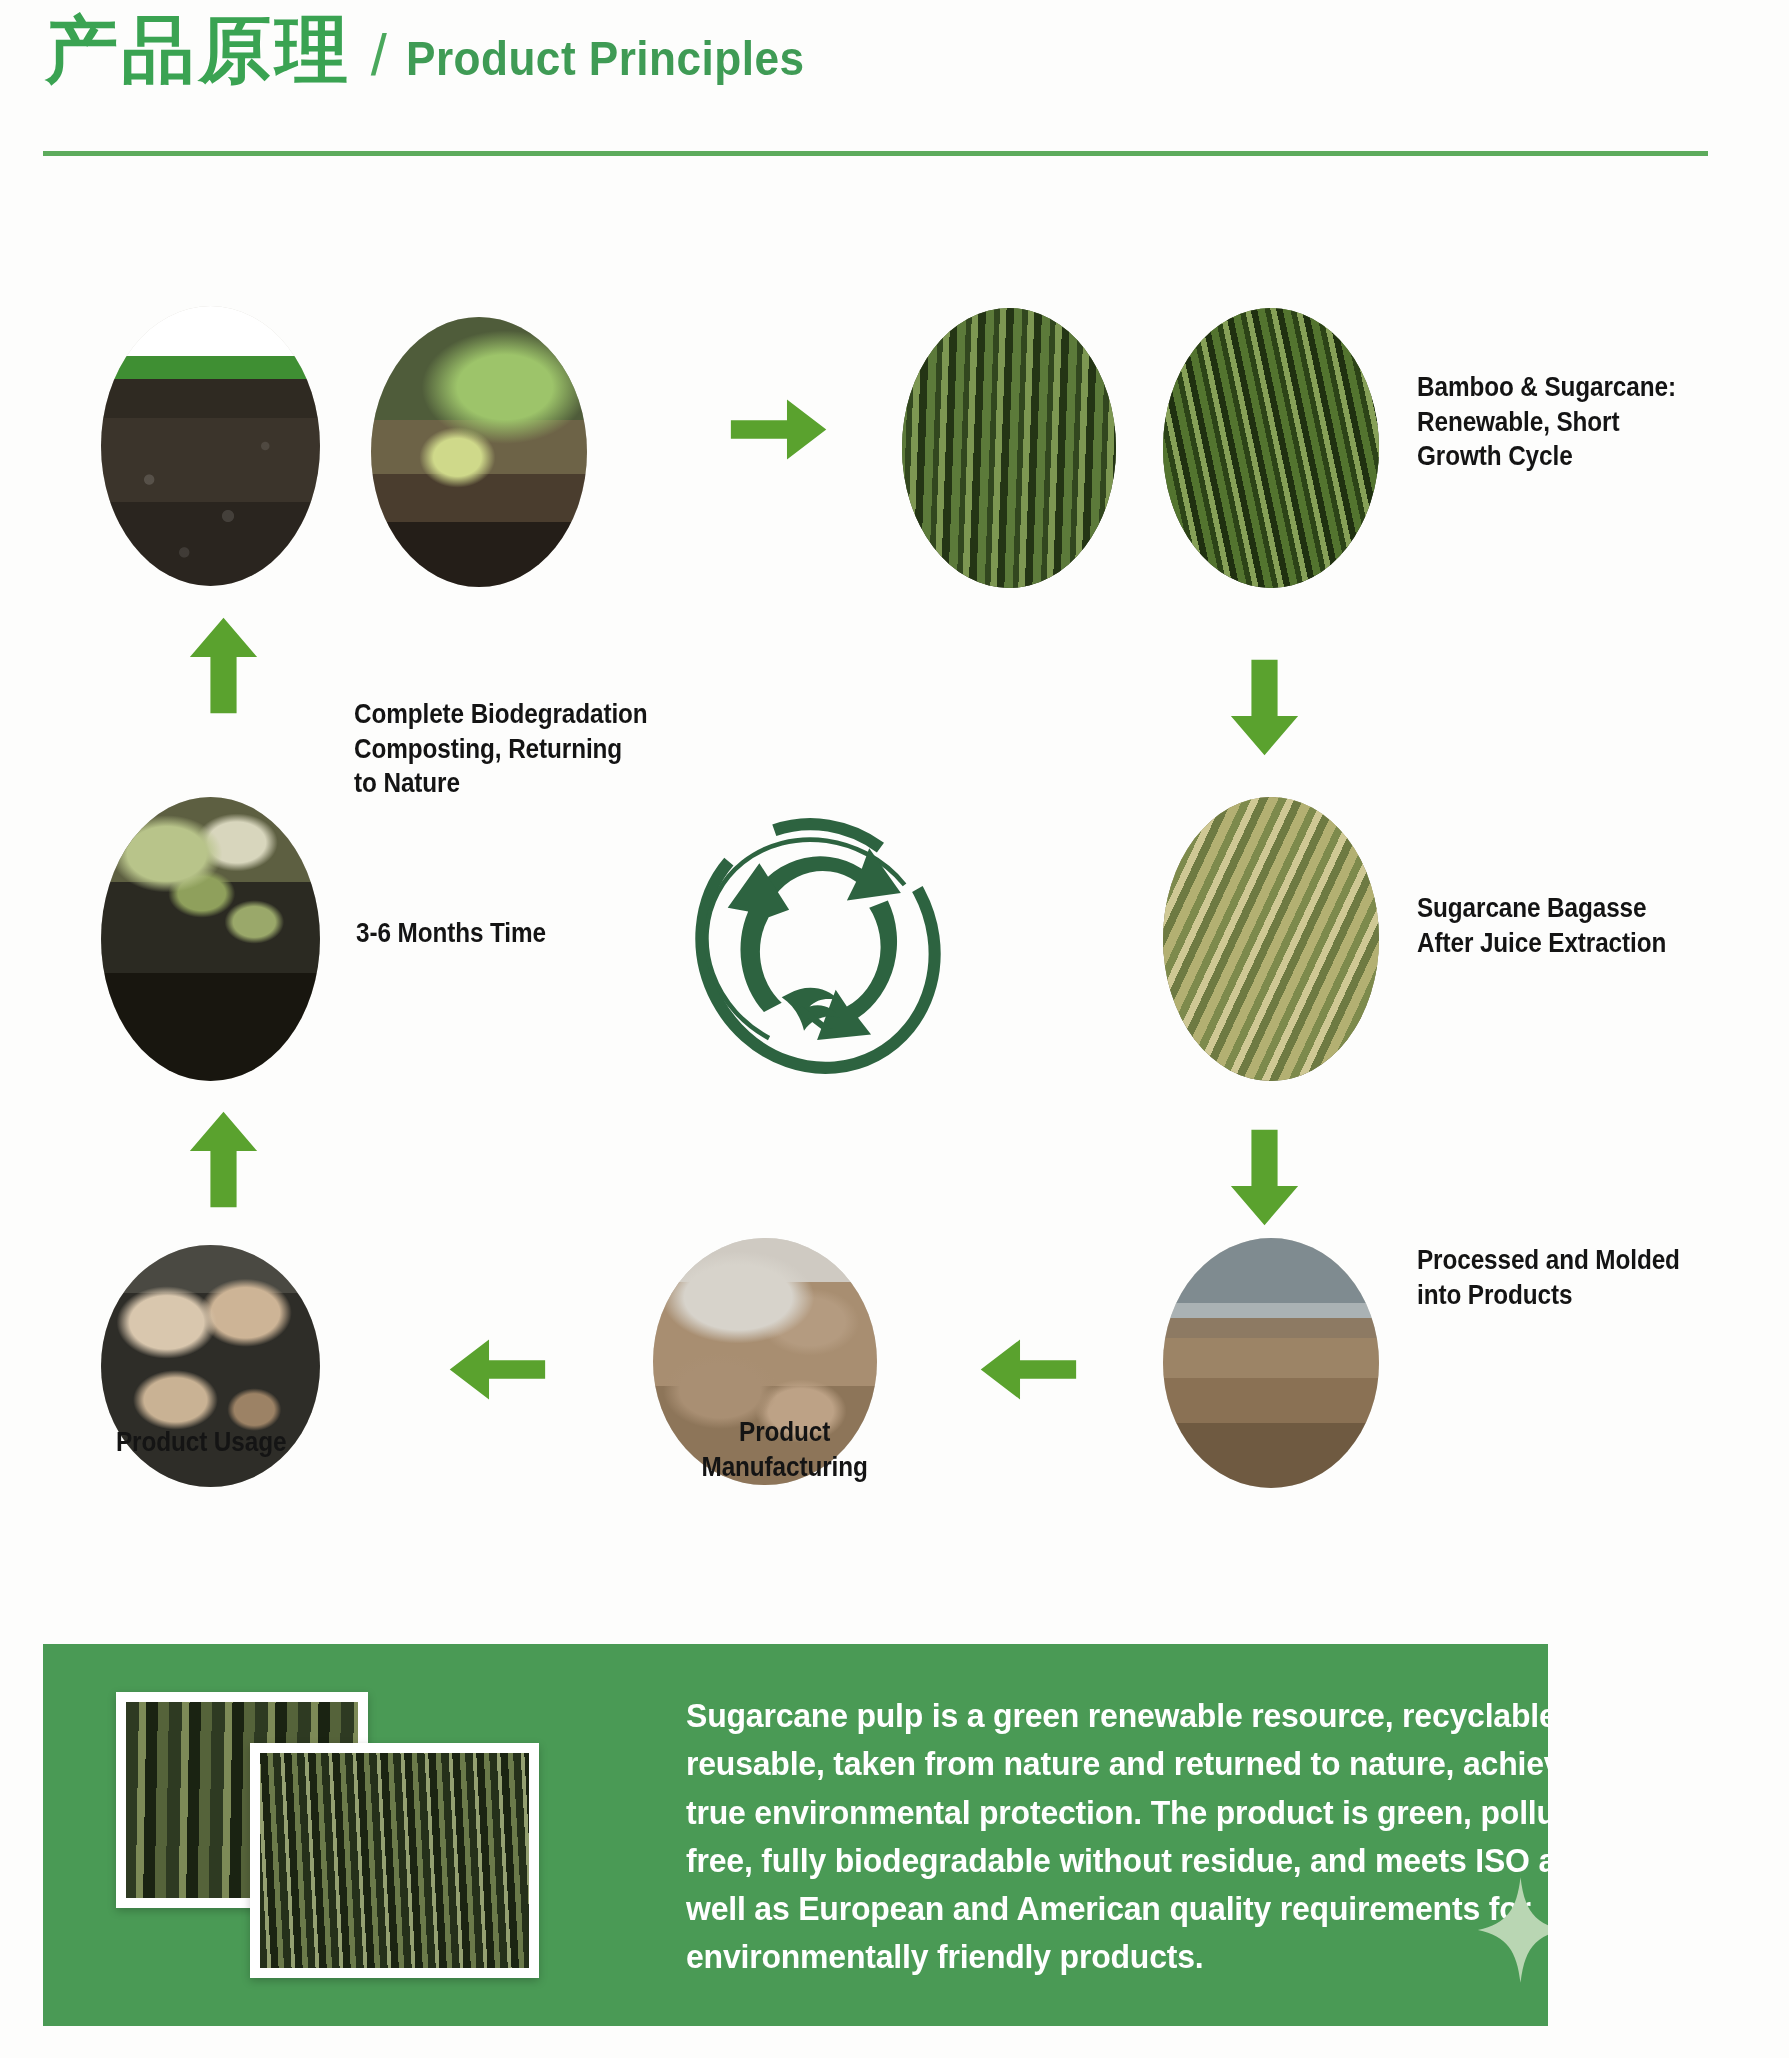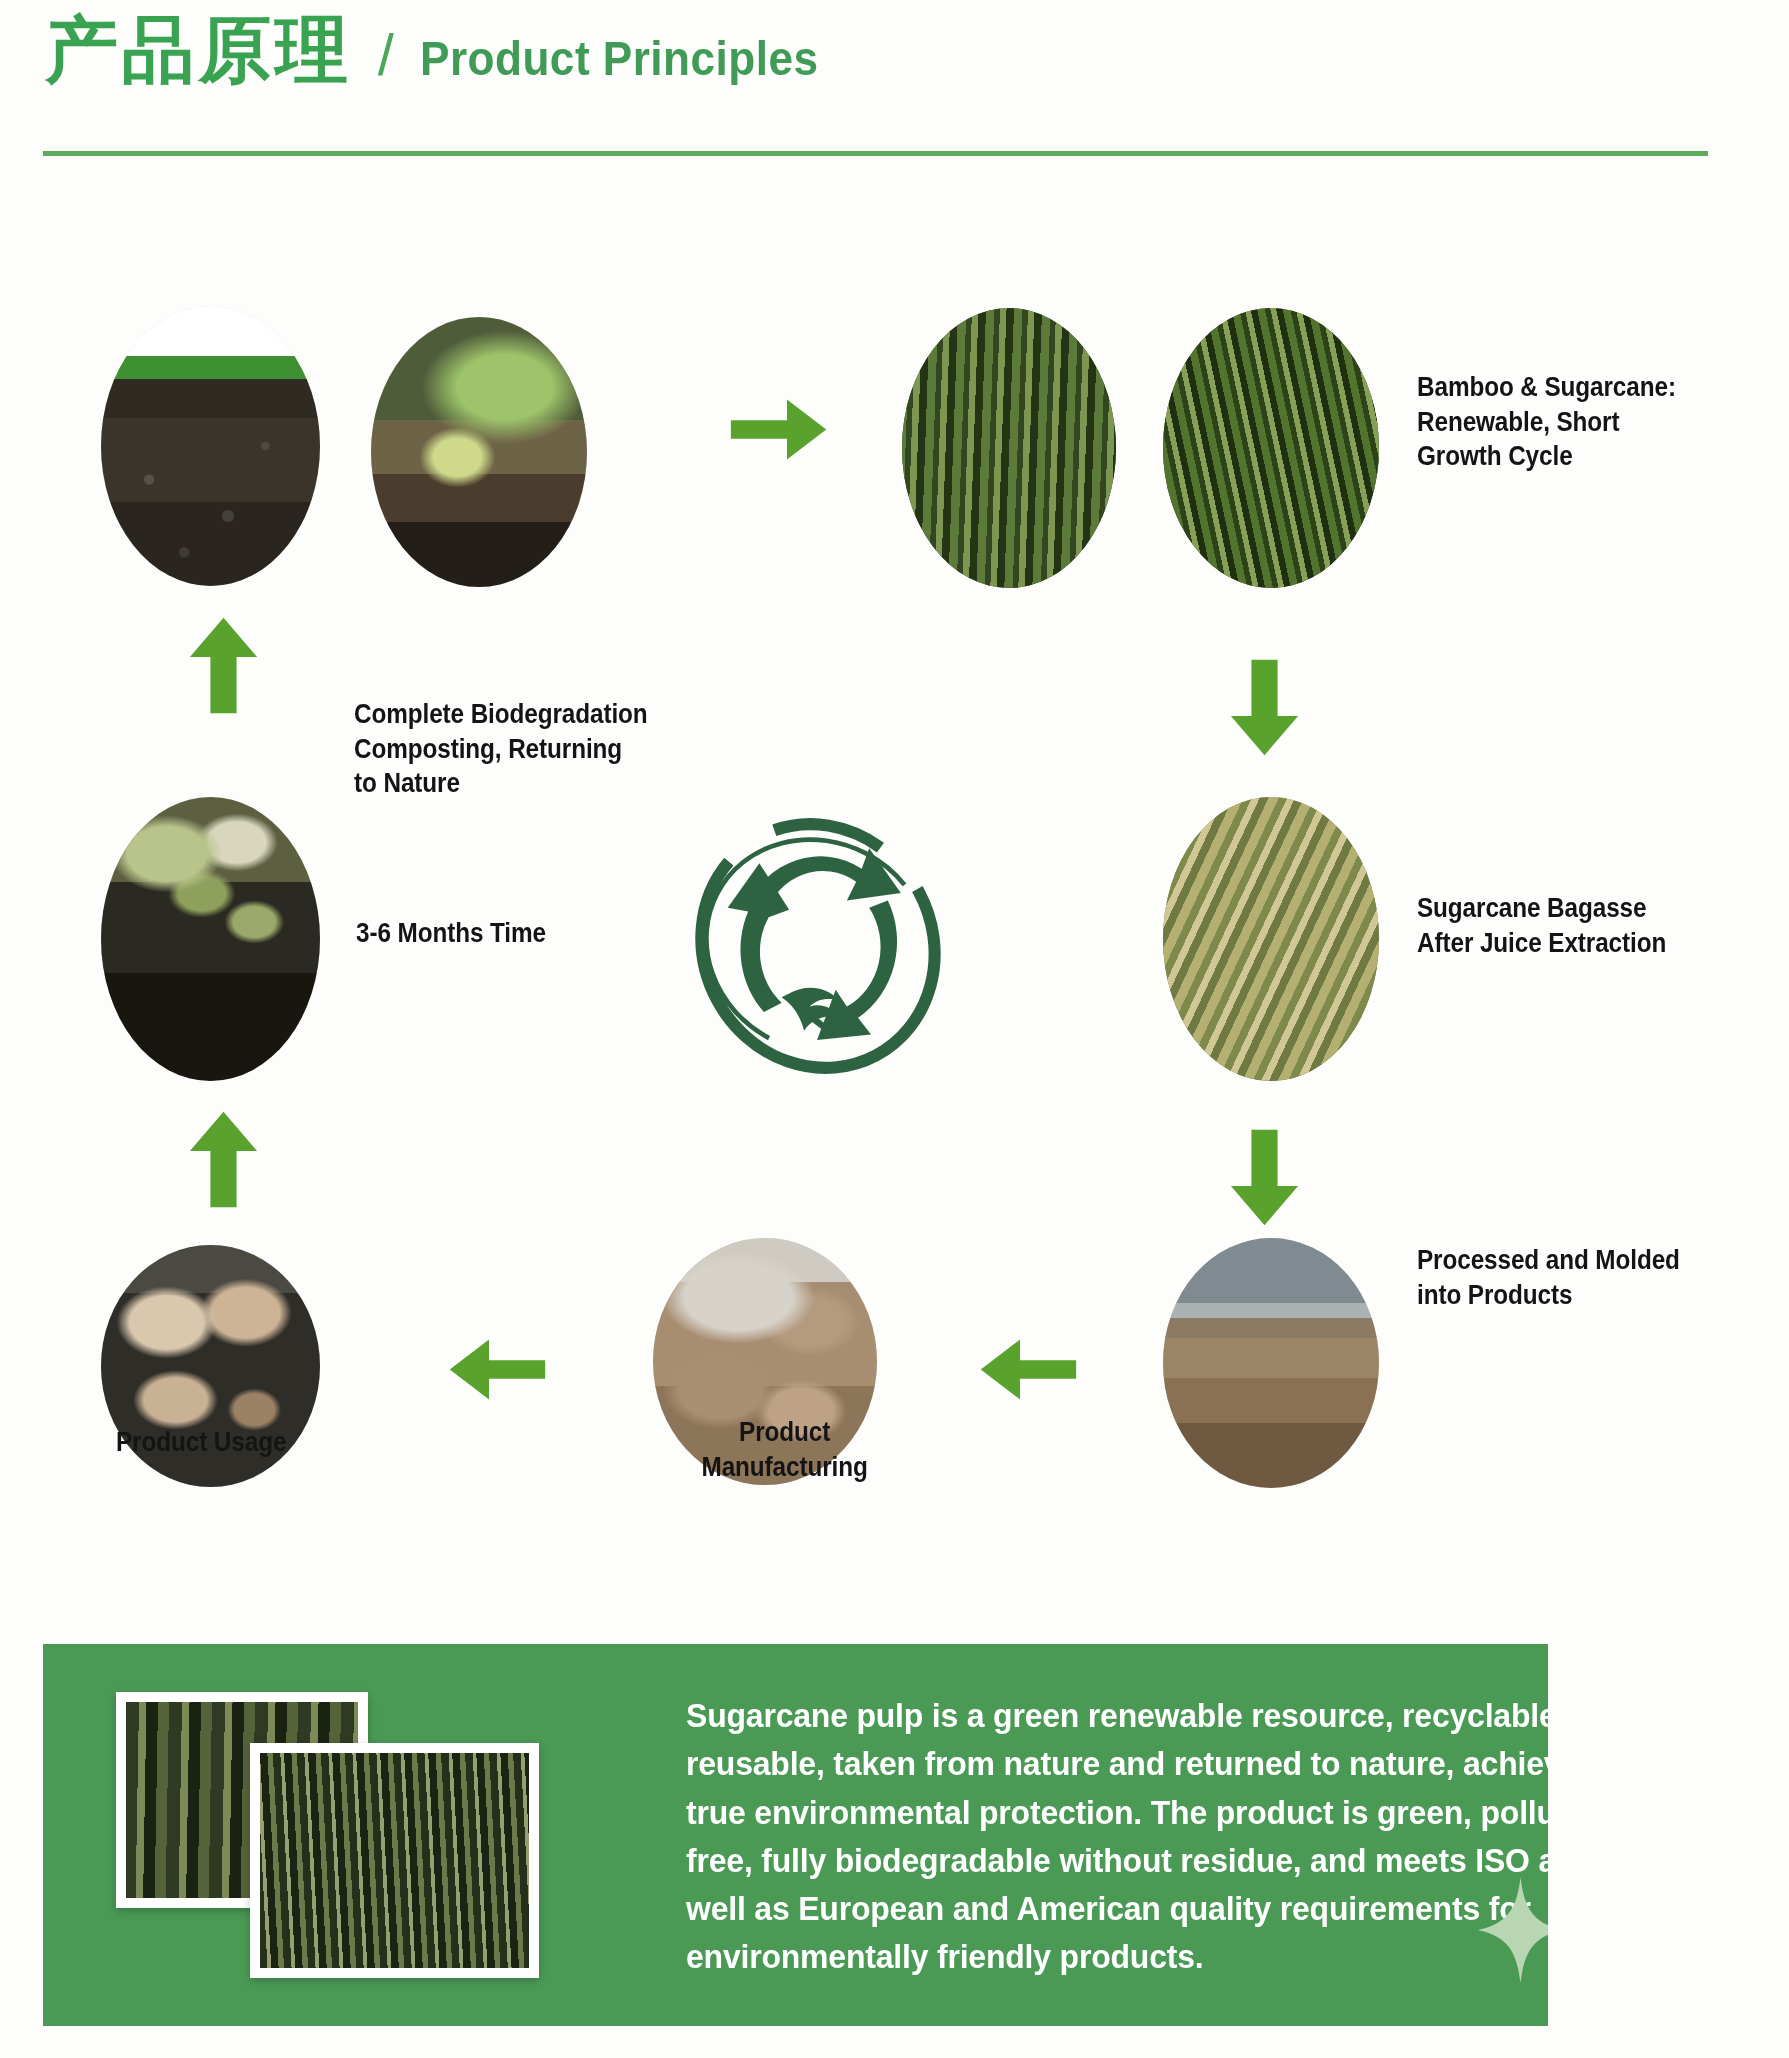--- a/index.html
+++ b/index.html
@@ -6,21 +6,21 @@
   html,body { background:#ffffff; }
   body {
     width:1790px; height:2058px; position:relative;
     font-family:"Liberation Sans", sans-serif;
     background:#fdfdfc;
     overflow:hidden;
   }
 
   
   #header { position:absolute; left:43px; top:13px; width:1706px; height:149px; }
-  #title-row { display:flex; align-items:baseline; gap:26px; padding-left:1.9px; }
+  #title-row { display:flex; align-items:baseline; gap:19px; padding-left:1.9px; }
   #title-cn {
     font-size:73px; font-weight:700; color:#3aa352;
     letter-spacing:3.7px; line-height:1; font-family:"DejaVu Sans", sans-serif;
   }
   #title-slash { font-size:58px; color:#4aa85c; font-weight:300; }
   #title-en {
     font-size:48px; color:#3f9b55; font-weight:600;
     letter-spacing:0.5px; transform:scaleX(0.92); transform-origin:left bottom;
   }
   #header-rule {

